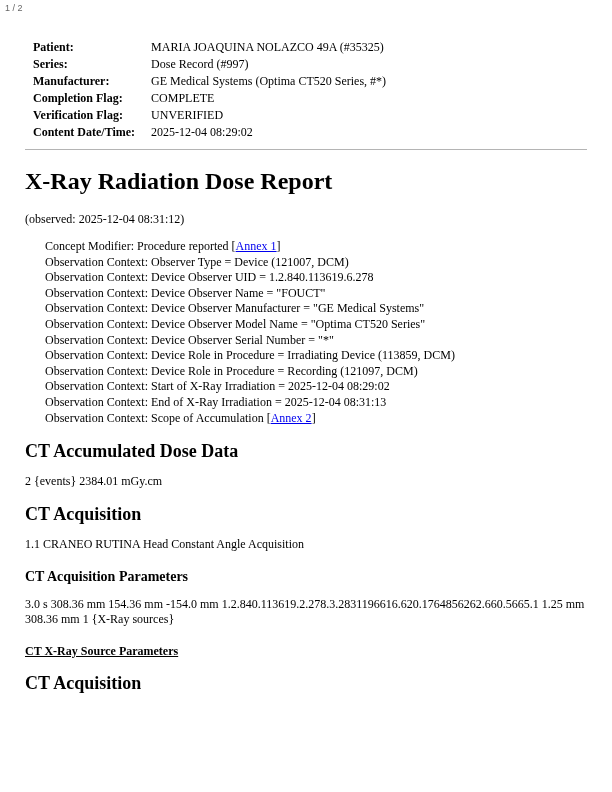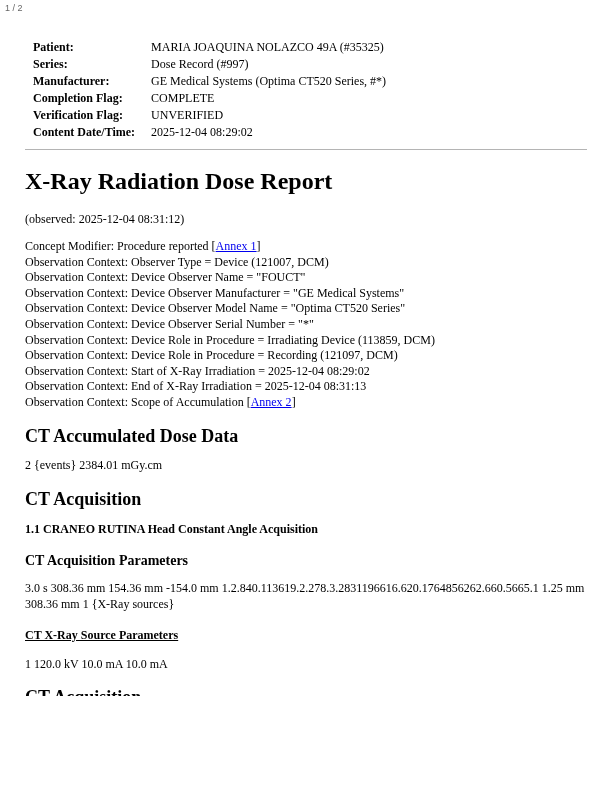--- a/index.html
+++ b/index.html
@@ -31,23 +31,23 @@
 
   hr.rule { border: none; border-top: 1px solid #b4b4b4; height: 0; margin: 8px 0 0 0; }
 
   h1 { font-size: 24px; font-weight: bold; margin: 18px 0 16px 0; line-height: 1.15; }
   h2 { font-size: 18px; font-weight: bold; margin: 15px 0 12px 0; line-height: 1.15; }
   h3 { font-size: 14px; font-weight: bold; margin: 16px 0 12px 0; line-height: 1.15; }
   h4 { font-size: 12px; font-weight: bold; margin: 17px 0 14px 0; line-height: 1.15; text-decoration: underline; }
   p  { margin: 12px 0; line-height: 15.5px; }
 
   .obs { margin: 12px 0; }
-  .obs-line { line-height: 15.6px; }
+  .obs-line { line-height: 15.6px; margin-left: 20px; }
   a.annex-link { color: #0000EE; text-decoration: underline; cursor: pointer; }
-  .block { display: block; font-weight: bold; }
+  .block { display: block; }
 </style>
 </head>
 <body>
 
 <div class="page">
   <div class="page-indicator">1 / 2</div>
 
   <div class="content">
 
     <table class="meta">
@@ -81,20 +81,21 @@
 
     <hr class="rule">
 
     <h1>X-Ray Radiation Dose Report</h1>
 
     <p>(observed: 2025-12-04 08:31:12)</p>
 
     <div class="obs">
       <div class="obs-line"><span>Concept Modifier: Procedure reported [</span><a href="#" class="annex-link">Annex 1</a><span>]</span></div>
       <div class="obs-line">Observation Context: Observer Type = Device (121007, DCM)</div>
+      <div class="obs-line">Observation Context: Device Observer UID = 1.2.840.113619.6.278</div>
       <div class="obs-line">Observation Context: Device Observer Name = "FOUCT"</div>
       <div class="obs-line">Observation Context: Device Observer Manufacturer = "GE Medical Systems"</div>
       <div class="obs-line">Observation Context: Device Observer Model Name = "Optima CT520 Series"</div>
       <div class="obs-line">Observation Context: Device Observer Serial Number = "*"</div>
       <div class="obs-line">Observation Context: Device Role in Procedure = Irradiating Device (113859, DCM)</div>
       <div class="obs-line">Observation Context: Device Role in Procedure = Recording (121097, DCM)</div>
       <div class="obs-line">Observation Context: Start of X-Ray Irradiation = 2025-12-04 08:29:02</div>
       <div class="obs-line">Observation Context: End of X-Ray Irradiation = 2025-12-04 08:31:13</div>
       <div class="obs-line"><span>Observation Context: Scope of Accumulation [</span><a href="#" class="annex-link">Annex 2</a><span>]</span></div>
     </div>
@@ -104,18 +105,17 @@
 
     <h2>CT Acquisition</h2>
     <p>
       <span class="block">1.1 CRANEO RUTINA Head Constant Angle Acquisition</span>
     </p>
 
     <h3>CT Acquisition Parameters</h3>
     <p>3.0 s 308.36 mm 154.36 mm -154.0 mm 1.2.840.113619.2.278.3.2831196616.620.1764856262.660.5665.1 1.25 mm 308.36 mm 1 {X-Ray sources}</p>
 
     <h4>CT X-Ray Source Parameters</h4>
-    <p>1 120.0 kV 10.0 mA 10.0 mA</p>
 
     <h2>CT Acquisition</h2>
 
   </div>
 </div>
 
 </body></html>

